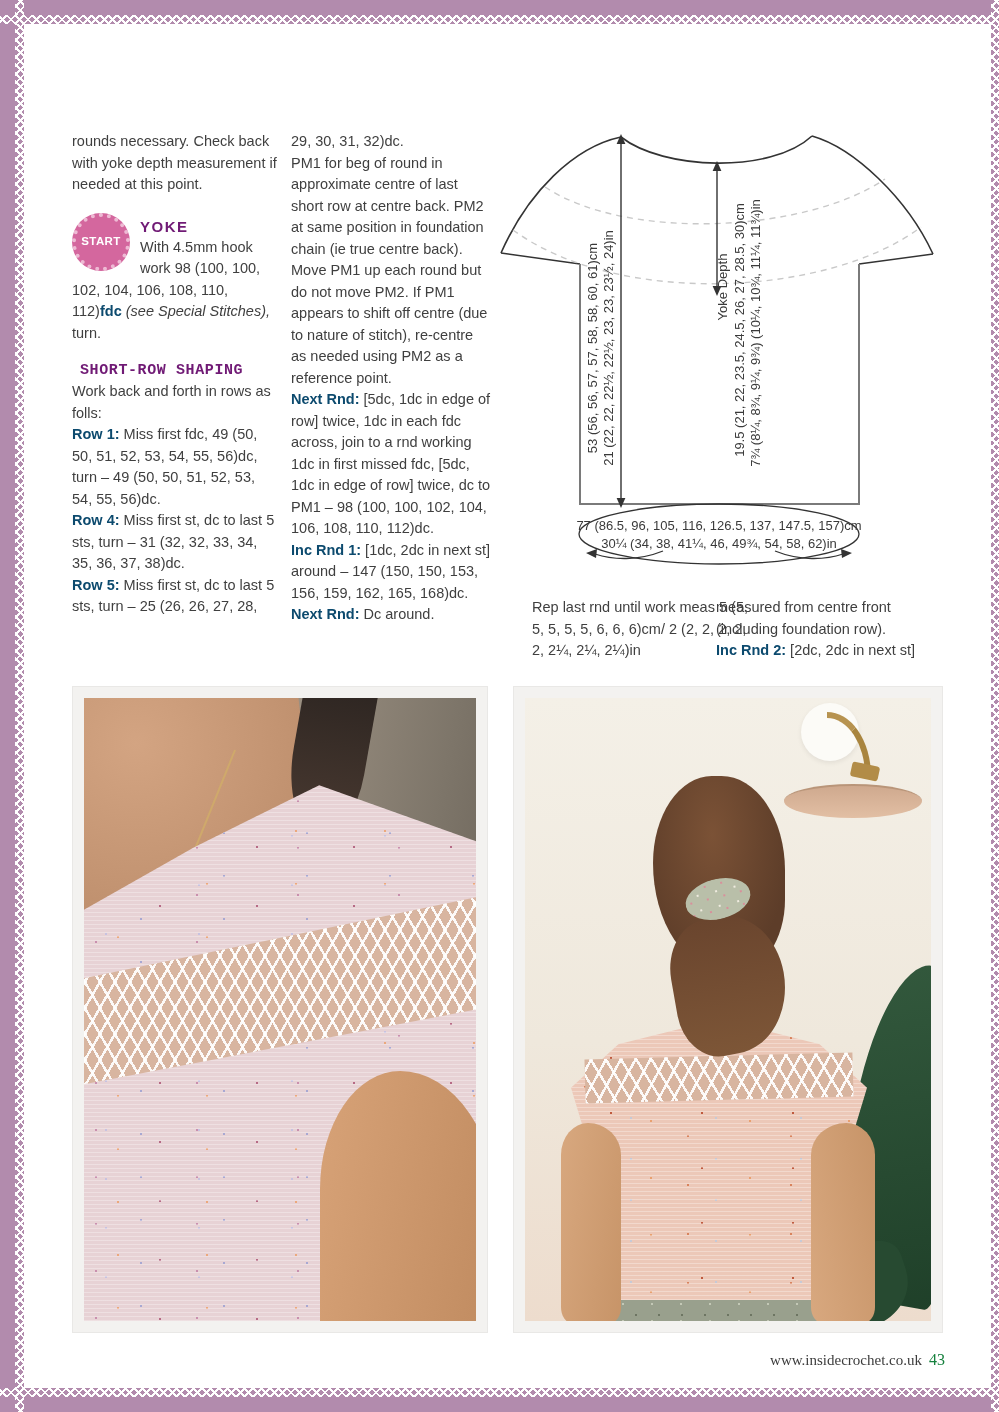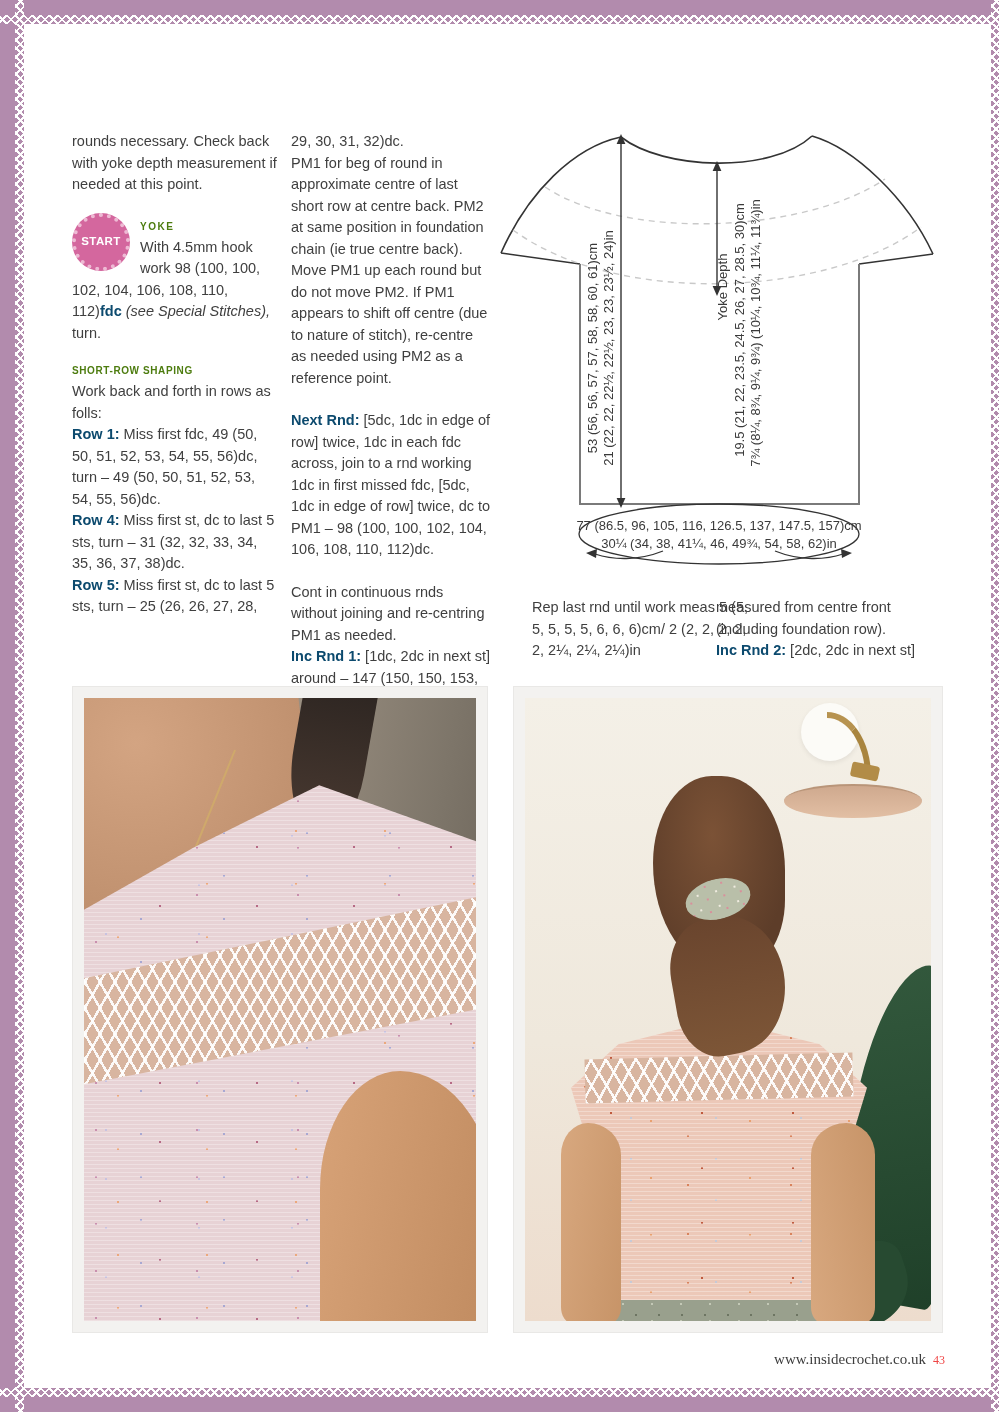--- a/index.html
+++ b/index.html
@@ -19,25 +19,25 @@
   .lace.top { left:0; top:15px; width:100%; height:9px; }
   .lace.bottom { left:0; bottom:15px; width:100%; height:9px; }
   .lace.left { left:15px; top:0; width:9px; height:100%; }
   .lace.right { right:15px; top:0; width:9px; height:100%; }
 
   
   .col { position:absolute; font-size:14.5px; line-height:21.5px; }
   .col1 { left:72px; top:131px; width:206px; }
   .col2 { left:291px; top:131px; width:201px; }
   p { margin:0; }
-  .gap { margin-top:21px; }
+  .gap { }
   b { color:#0c4a6e; }
-  h3.teal { margin:0; color:#4d7c0f; font-size:10px; line-height:21px; font-weight:bold; }
+  h3.teal { margin:0; color:#701a75; font-size:15px; line-height:21px; font-weight:bold; }
   h3.yoke { letter-spacing:1.5px; padding-top:5px; }
-  h3.shaping { letter-spacing:.6px; margin:16px 0 0 0; clear:both; }
+  h3.shaping { letter-spacing:.6px; margin:16px 0 0 8px; clear:both;font-family:Liberation Mono, monospace; }
   .yoke-block { margin-top:15px; }
   .yoke-block::after { content:""; display:block; clear:both; }
   .start-badge { float:left; width:50px; height:50px; margin:2px 10px 4px 0;
     background:#d4679e; border:4px dotted #eebad4; border-radius:50%;
     display:flex; align-items:center; justify-content:center;
     color:#fff; font-size:11.5px; font-weight:bold; letter-spacing:.4px; }
 
   
   .schematic { position:absolute; left:498px; top:130px; }
   .schematic text { font-family:"Liberation Sans",sans-serif; fill:#3a3a3a; font-size:13px; }
@@ -127,21 +127,21 @@
     background:linear-gradient(#6a452e,#7d5637); border-radius:45% 55% 60% 40%; }
   .pr-scrunchie { left:160px; top:181px; width:66px; height:40px; transform:rotate(-14deg);
     background-color:#b9bfa9;
     background-image:radial-gradient(2px 2px at 6px 5px,#d98f9b 50%,rgba(0,0,0,0) 51%),
       radial-gradient(2px 2px at 14px 12px,#f0ece0 50%,rgba(0,0,0,0) 51%);
     background-size:17px 13px,19px 15px; border-radius:50%; }
 
   
   .footer { position:absolute; top:1351px; right:70px; font-family:"Liberation Serif",serif;
     font-size:15px; color:#3c3c3c; }
-  .footer .pageno { color:#ef4444; font-size:12px; margin-left:7px; }
+  .footer .pageno { color:#15803d; font-size:16px; margin-left:7px; }
 </style>
 </head>
 <body>
 
 <div class="page">
 
   <div class="band top"></div>
   <div class="band bottom"></div>
   <div class="band left"></div>
   <div class="band right"></div>
@@ -163,21 +163,20 @@
     <p>Work back and forth in rows as folls:</p>
     <p><b>Row 1:</b><span> Miss first fdc, 49 (50, 50, 51, 52, 53, 54, 55, 56)dc, turn – 49 (50, 50, 51, 52, 53, 54, 55, 56)dc.</span></p>
     <p><b>Row 4:</b><span> Miss first st, dc to last 5 sts, turn – 31 (32, 32, 33, 34, 35, 36, 37, 38)dc.</span></p>
     <p><b>Row 5:</b><span> Miss first st, dc to last 5 sts, turn – 25 (26, 26, 27, 28,</span></p>
   </div>
 
   <div class="col col2">
     <p>29, 30, 31, 32)dc.</p>
     <p>PM1 for beg of round in approximate centre of last short row at centre back. PM2 at same position in foundation chain (ie true centre back). Move PM1 up each round but do not move PM2. If PM1 appears to shift off centre (due to nature of stitch), re-centre as needed using PM2 as a reference point.</p>
     <p class="gap"><b>Next Rnd:</b><span> [5dc, 1dc in edge of row] twice, 1dc in each fdc across, join to a rnd working 1dc in first missed fdc, [5dc, 1dc in edge of row] twice, dc to PM1 – 98 (100, 100, 102, 104, 106, 108, 110, 112)dc.</span></p>
-    <p class="gap">Cont in continuous rnds without joining and re-centring PM1 as needed.</p>
     <p><b>Inc Rnd 1:</b><span> [1dc, 2dc in next st] around – 147 (150, 150, 153, 156, 159, 162, 165, 168)dc.</span></p>
     <p><b>Next Rnd:</b><span> Dc around.</span></p>
   </div>
 
   <svg class="schematic" width="470" height="446" viewBox="0 0 470 446">
     <path d="M3,123 C30,62 76,17 123,7" fill="none" stroke="#333" stroke-width="1.6"></path>
     <path d="M123,7 C165,40 273,44 314,6" fill="none" stroke="#333" stroke-width="1.6"></path>
     <path d="M314,6 C356,18 409,68 435,124" fill="none" stroke="#333" stroke-width="1.6"></path>
     <path d="M3,123 L82,134" fill="none" stroke="#333" stroke-width="1.4"></path>
     <path d="M435,124 L361,134" fill="none" stroke="#333" stroke-width="1.4"></path>

